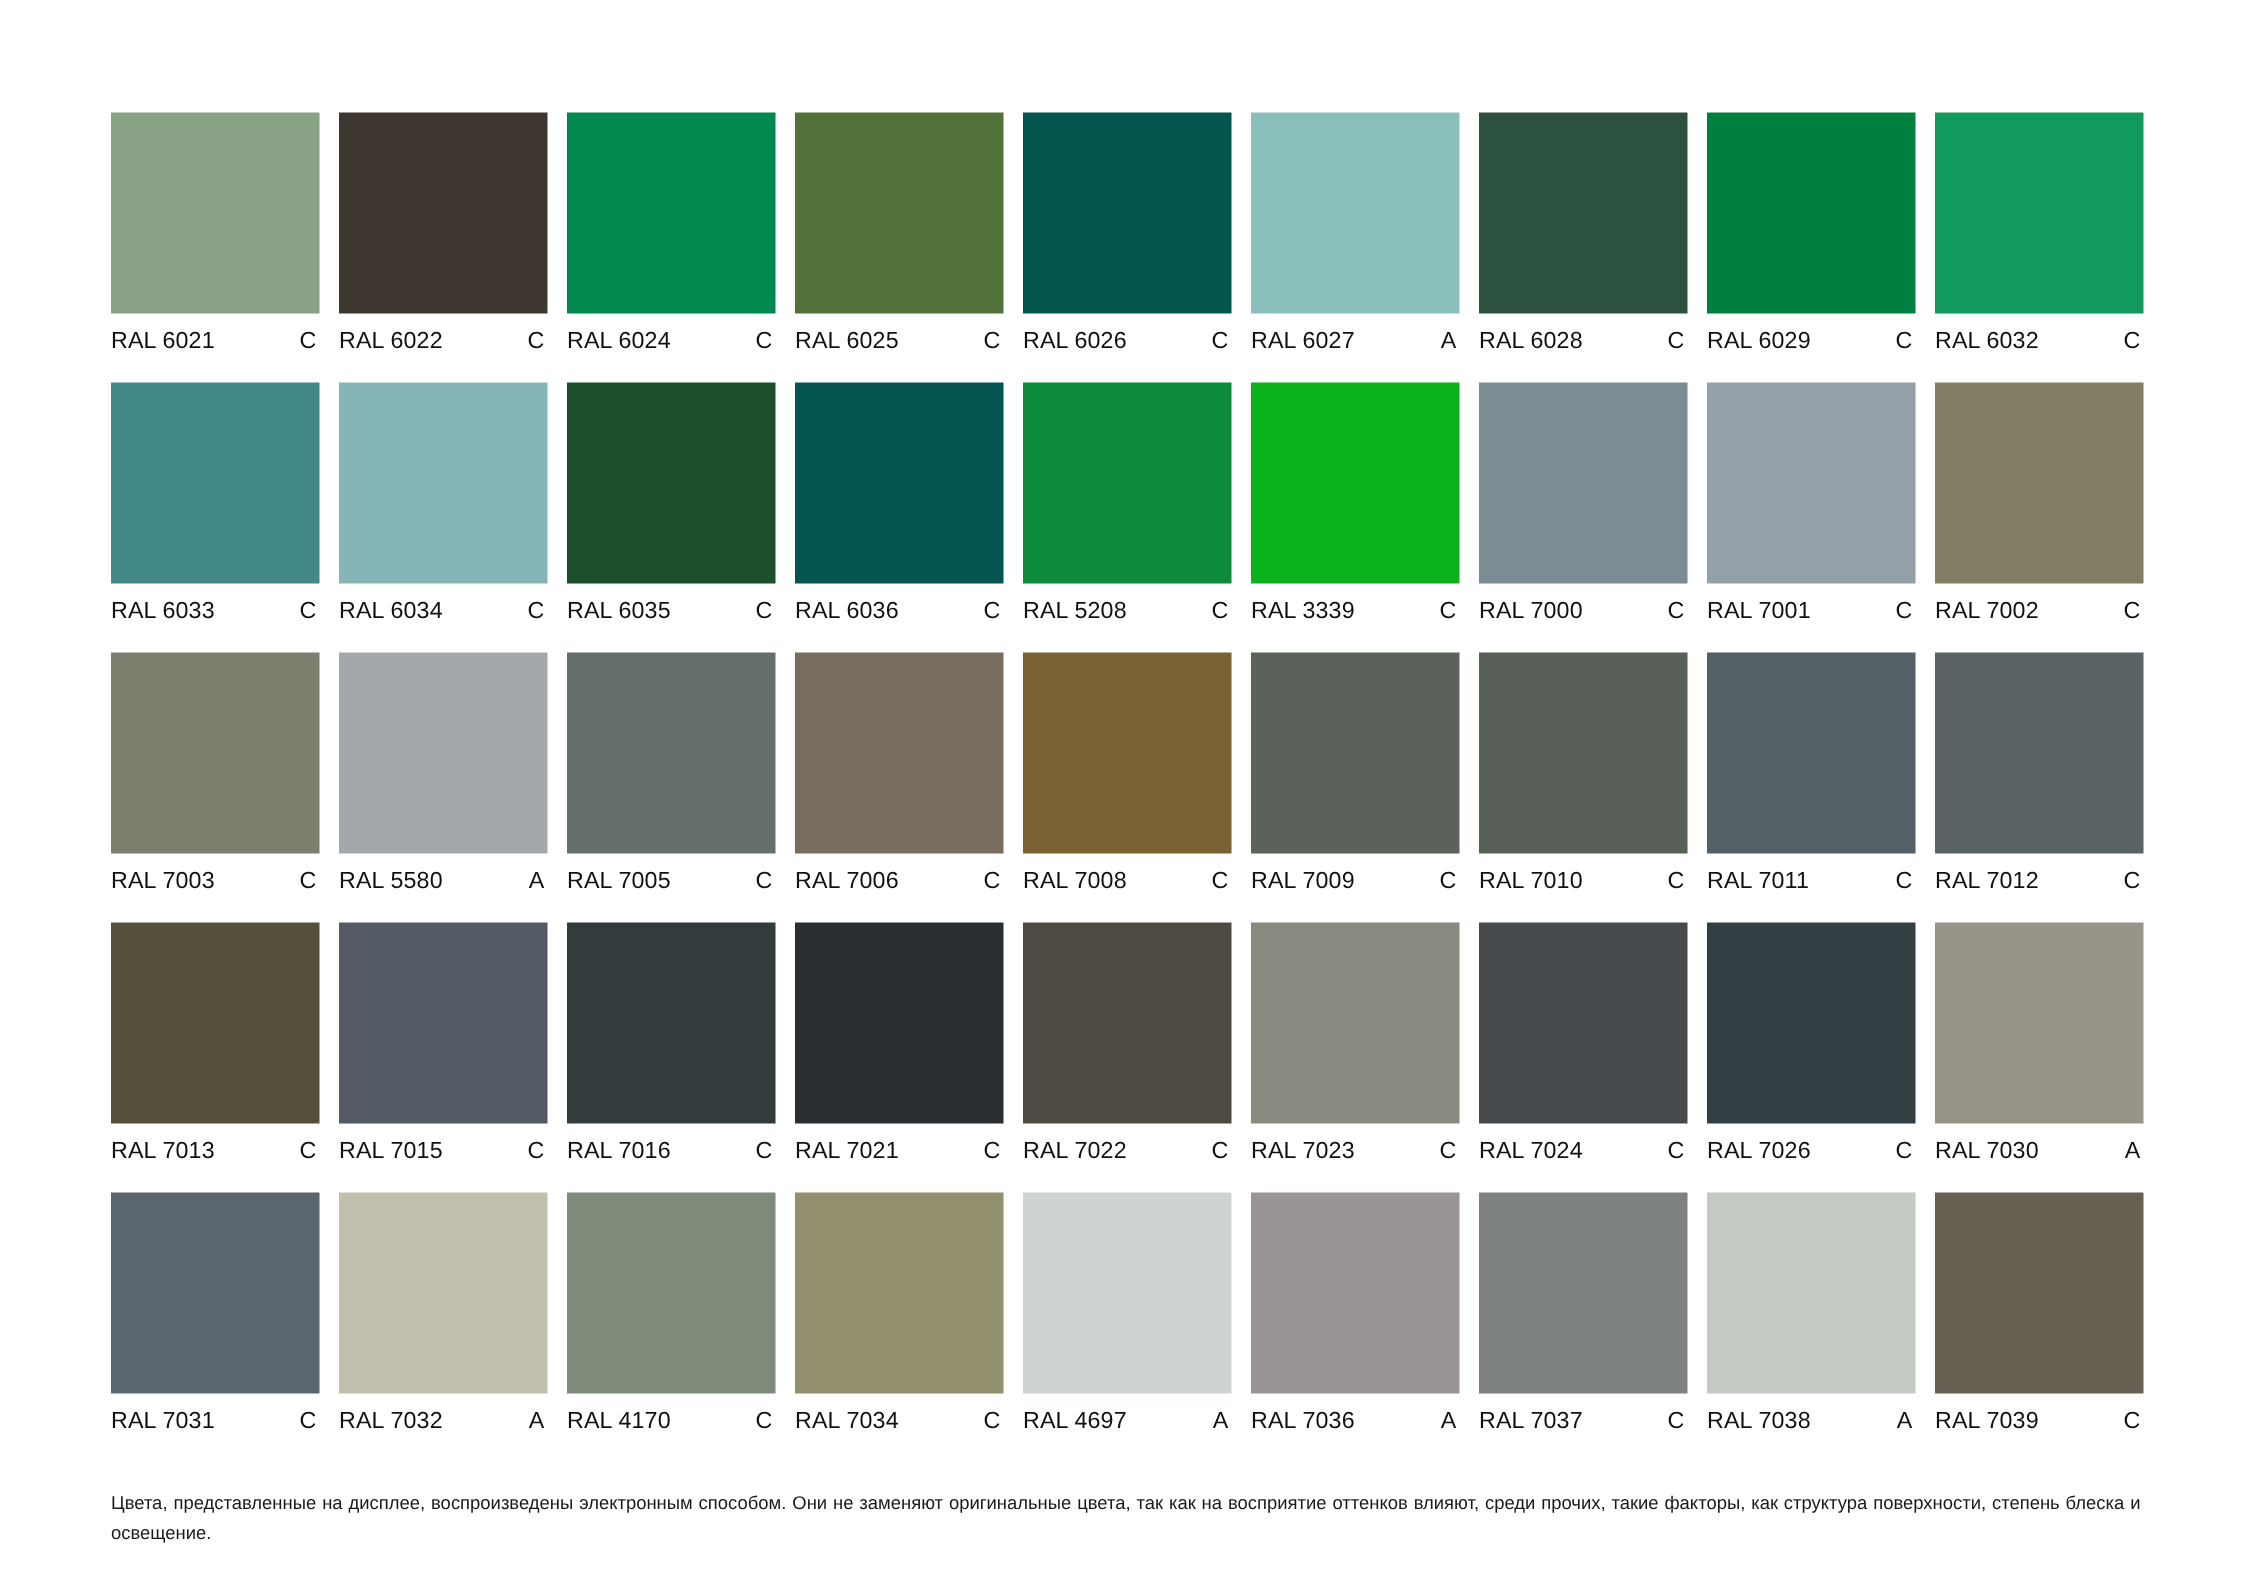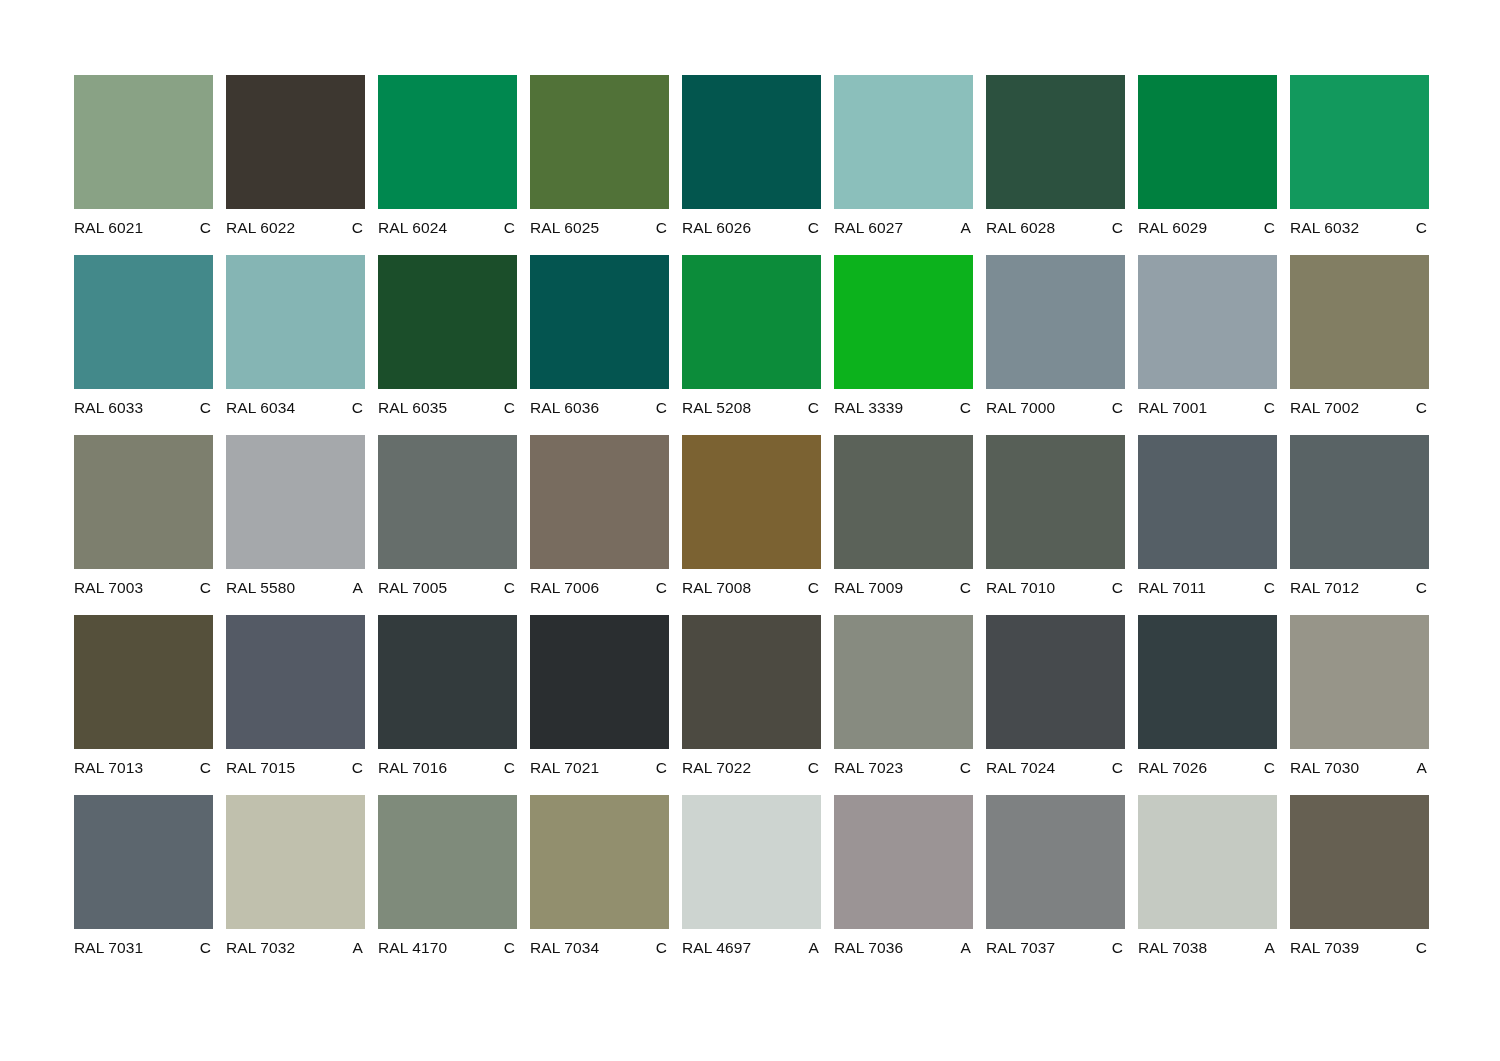--- a/index.html
+++ b/index.html
@@ -402,13 +402,14 @@
         </div>
         <div class="swatch-cell">
           <div class="swatch-chip" style="background: rgb(102, 96, 82);"></div>
           <div class="swatch-meta">
             <span class="swatch-code">RAL 7039</span>
             <span class="swatch-group">C</span>
           </div>
         </div>
       </div>
     </div>
+  <p id="footnote">Цвета, представленные на дисплее, воспроизведены электронным способом. Они не заменяют оригинальные цвета, так как на восприятие оттенков влияют, среди прочих, такие факторы, как структура поверхности, степень блеска и освещение.</p>
 </div>
 
 </body></html>

